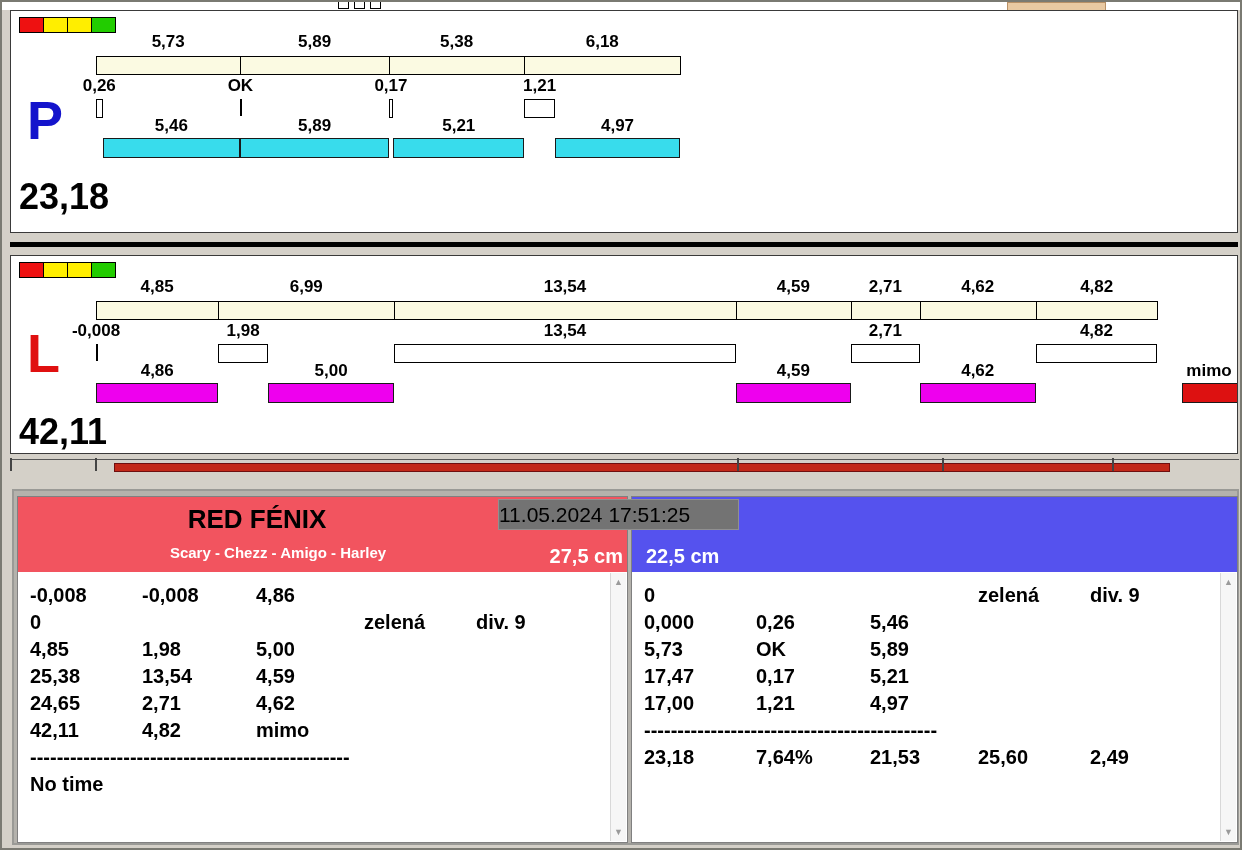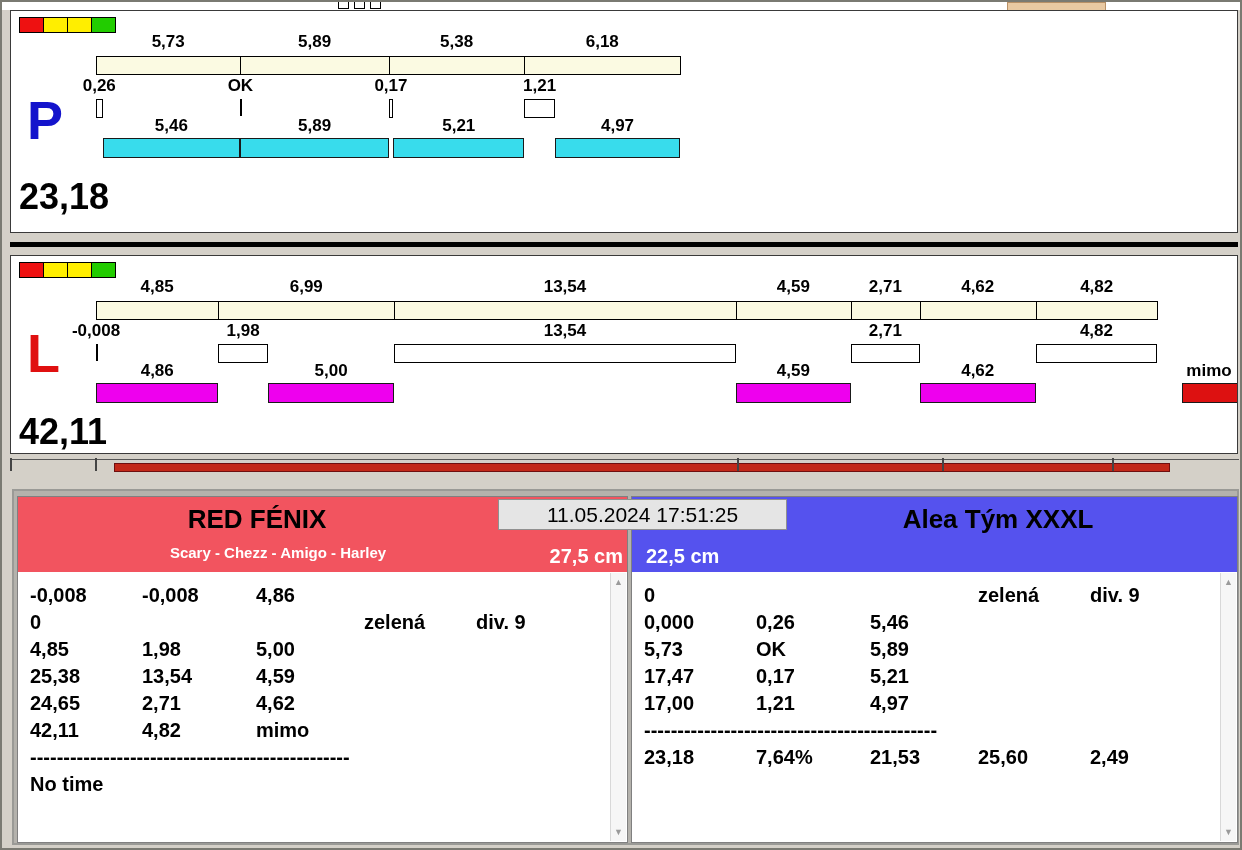--- a/index.html
+++ b/index.html
@@ -44,21 +44,21 @@
   .tdist{position:absolute;bottom:4px;font-weight:bold;font-size:20px;color:#fff;white-space:nowrap}
   .left .tdist{right:4px}
   .right .tdist{left:14px}
   .tbody{position:absolute;left:0;top:75px;right:0;bottom:0;background:#fff;padding-top:10px;overflow:hidden}
   .trow{display:grid;grid-template-columns:112px 114px 108px 112px 1fr;padding-left:12px;height:27px;font-weight:bold;font-size:20px;line-height:26px;color:#000;white-space:nowrap}
   .trow.sep{display:block;overflow:hidden}
   .tcell{overflow:visible}
   .scroll{position:absolute;right:1px;top:76px;bottom:1px;width:16px;background:#f6f6f6;border-left:1px solid #d8d8d8}
   .arr{position:absolute;left:0;width:100%;text-align:center;font-size:9px;color:#9a9a9a;height:14px;line-height:14px}
   .arr.up{top:2px}.arr.dn{bottom:2px}
-  .datebox{position:absolute;left:484px;top:8px;width:289px;height:31px;background:#e5e5e5;border:1px solid #909090;text-align:center;font-size:21px;line-height:29px;color:#000;z-index:5;white-space:nowrap}
+  .datebox{position:absolute;left:484px;top:8px;width:241px;height:31px;background:#737373;border:1px solid #909090;font-size:21px;line-height:29px;color:#000;z-index:5;white-space:nowrap}
 </style>
 </head>
 <body>
 
 <div id="screen">
 
   <div class="topstrip">
     <div class="tmark" style="left:336px"></div>
     <div class="tmark" style="left:352px"></div>
     <div class="tmark" style="left:368px"></div>
@@ -212,21 +212,20 @@
           </div>
         </div>
       <div class="scroll">
         <div class="arr up">▲</div>
         <div class="arr dn">▼</div>
       </div>
     </div>
 
     <div class="tpanel right">
       <div class="thead" style="background: rgb(85, 82, 238);">
-        <div class="tname">Alea Tým XXXL</div>
         <div class="tdist">22,5 cm</div>
       </div>
       <div class="tbody">
           <div class="trow">
             <span class="tcell">0</span>
             <span class="tcell"></span>
             <span class="tcell"></span>
             <span class="tcell">zelená</span>
             <span class="tcell">div. 9</span>
           </div>

